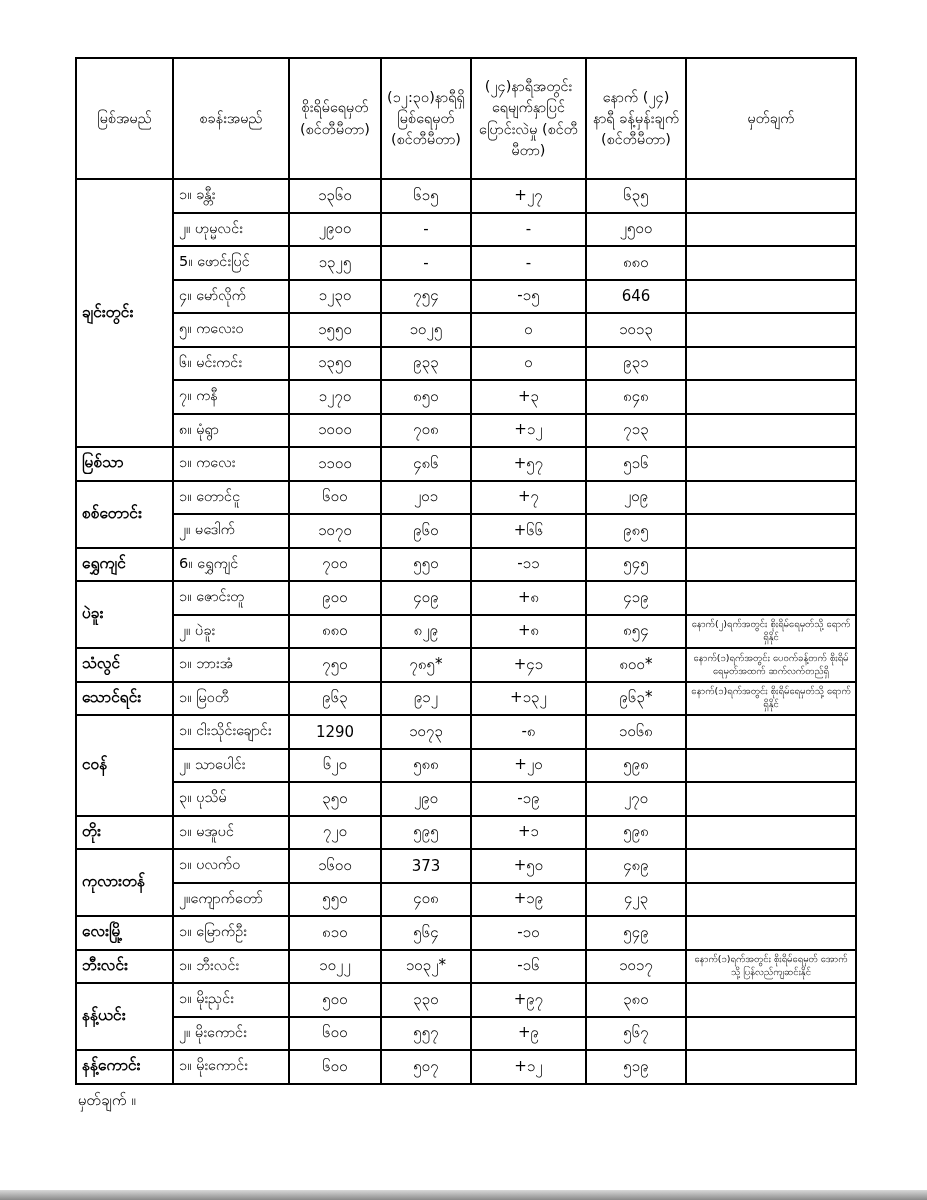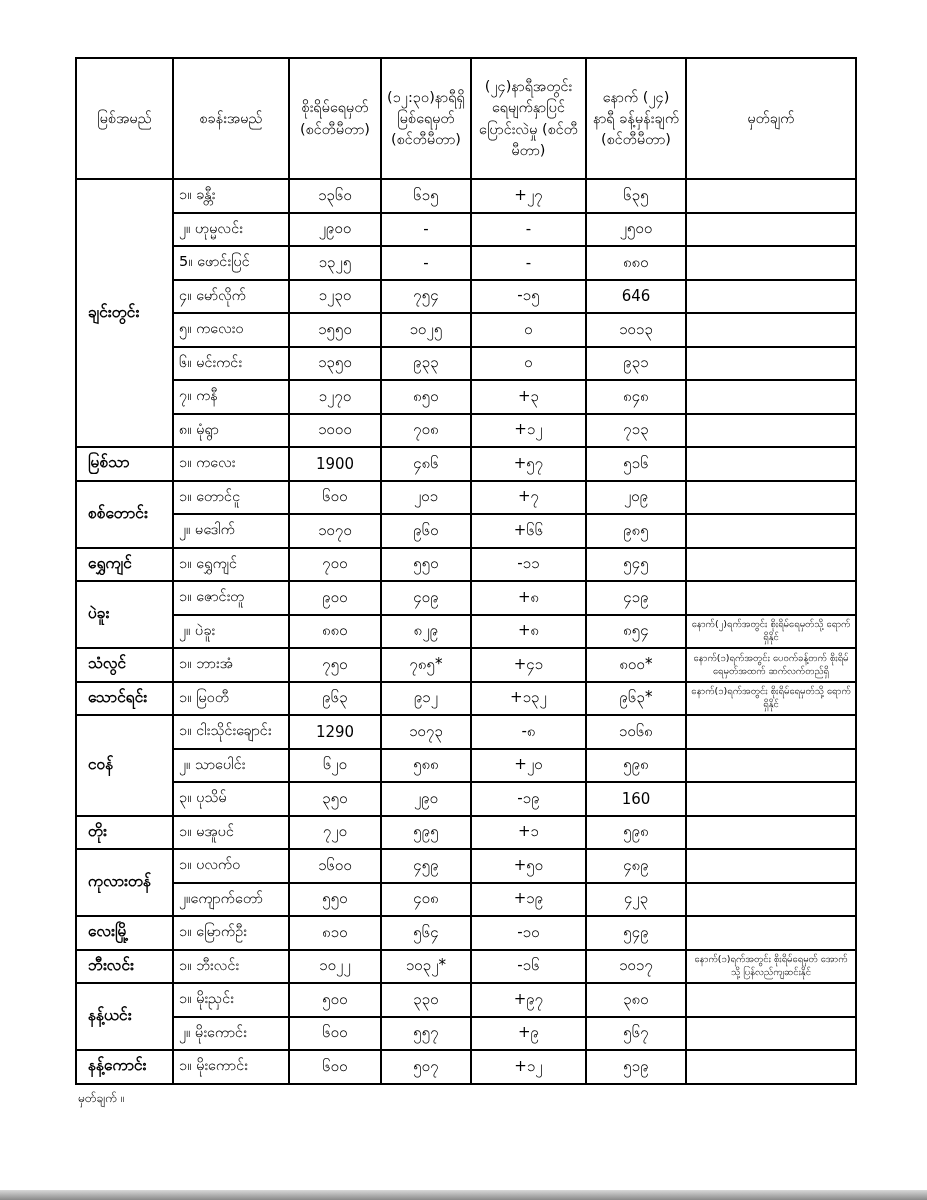--- a/index.html
+++ b/index.html
@@ -23,34 +23,34 @@
   .flood-table thead th{
     height:119px;
     font-weight:400;
     font-size:14.5px;
     line-height:1.45;
     text-align:center;
     vertical-align:middle;
   }
   .flood-table tbody tr{height:33.5px;}
   td.river{
-    font-size:15.5px;font-weight:700;text-align:left;padding-left:11px;vertical-align:middle;
+    font-size:15.5px;font-weight:700;text-align:left;padding-left:5px;vertical-align:middle;
   }
   td.station{
     font-size:14.5px;text-align:left;padding-left:5px;vertical-align:middle;white-space:nowrap;
   }
   td.num{
     font-size:15px;text-align:center;vertical-align:middle;white-space:nowrap;
   }
   td.remark{
     font-size:9.5px;text-align:center;vertical-align:middle;line-height:1.35;padding:0 4px;
   }
   .footnote{
     position:absolute;left:78px;top:1090px;width:800px;
-    font-size:12px;display:flex;gap:38px;white-space:nowrap;
+    font-size:15px;display:flex;gap:38px;white-space:nowrap;
   }
   .scan-edge{
     position:absolute;left:0;bottom:0;width:927px;height:10px;
     background:linear-gradient(to bottom,#d8d8d8,#8a8a8a);
   }
 </style>
 </head>
 <body>
 
 <div class="page">
@@ -138,21 +138,21 @@
           <td class="station">၈။ မုံရွာ</td>
           <td class="num">၁၀၀၀</td>
           <td class="num">၇၀၈</td>
           <td class="num">+၁၂</td>
           <td class="num">၇၁၃</td>
           <td class="remark"></td>
         </tr>
         <tr>
           <td rowspan="1" class="river">မြစ်သာ</td>
           <td class="station">၁။ ကလေး</td>
-          <td class="num">1900</td>
+          <td class="num">၁၁၀၀</td>
           <td class="num">၄၈၆</td>
           <td class="num">+၅၇</td>
           <td class="num">၅၁၆</td>
           <td class="remark"></td>
         </tr>
         <tr>
           <td rowspan="2" class="river">စစ်တောင်း</td>
           <td class="station">၁။ တောင်ငူ</td>
           <td class="num">၆၀၀</td>
           <td class="num">၂၀၁</td>
@@ -163,21 +163,21 @@
         <tr>
           <td class="station">၂။ မဒေါက်</td>
           <td class="num">၁၀၇၀</td>
           <td class="num">၉၆၀</td>
           <td class="num">+၆၆</td>
           <td class="num">၉၈၅</td>
           <td class="remark"></td>
         </tr>
         <tr>
           <td rowspan="1" class="river">ရွှေကျင်</td>
-          <td class="station">၁။ ရွှေကျင်</td>
+          <td class="station">6။ ရွှေကျင်</td>
           <td class="num">၇၀၀</td>
           <td class="num">၅၅၀</td>
           <td class="num">-၁၁</td>
           <td class="num">၅၄၅</td>
           <td class="remark"></td>
         </tr>
         <tr>
           <td rowspan="2" class="river">ပဲခူး</td>
           <td class="station">၁။ ဇောင်းတူ</td>
           <td class="num">၉၀၀</td>
@@ -227,37 +227,37 @@
           <td class="num">၅၈၈</td>
           <td class="num">+၂၀</td>
           <td class="num">၅၉၈</td>
           <td class="remark"></td>
         </tr>
         <tr>
           <td class="station">၃။ ပုသိမ်</td>
           <td class="num">၃၅၀</td>
           <td class="num">၂၉၀</td>
           <td class="num">-၁၉</td>
-          <td class="num">160</td>
+          <td class="num">၂၇၀</td>
           <td class="remark"></td>
         </tr>
         <tr>
           <td rowspan="1" class="river">တိုး</td>
           <td class="station">၁။ မအူပင်</td>
           <td class="num">၇၂၀</td>
           <td class="num">၅၉၅</td>
           <td class="num">+၁</td>
           <td class="num">၅၉၈</td>
           <td class="remark"></td>
         </tr>
         <tr>
           <td rowspan="2" class="river">ကုလားတန်</td>
           <td class="station">၁။ ပလက်ဝ</td>
           <td class="num">၁၆၀၀</td>
-          <td class="num">၄၅၉</td>
+          <td class="num">373</td>
           <td class="num">+၅၀</td>
           <td class="num">၄၈၉</td>
           <td class="remark"></td>
         </tr>
         <tr>
           <td class="station">၂။ကျောက်တော်</td>
           <td class="num">၅၅၀</td>
           <td class="num">၄၀၈</td>
           <td class="num">+၁၉</td>
           <td class="num">၄၂၃</td>

